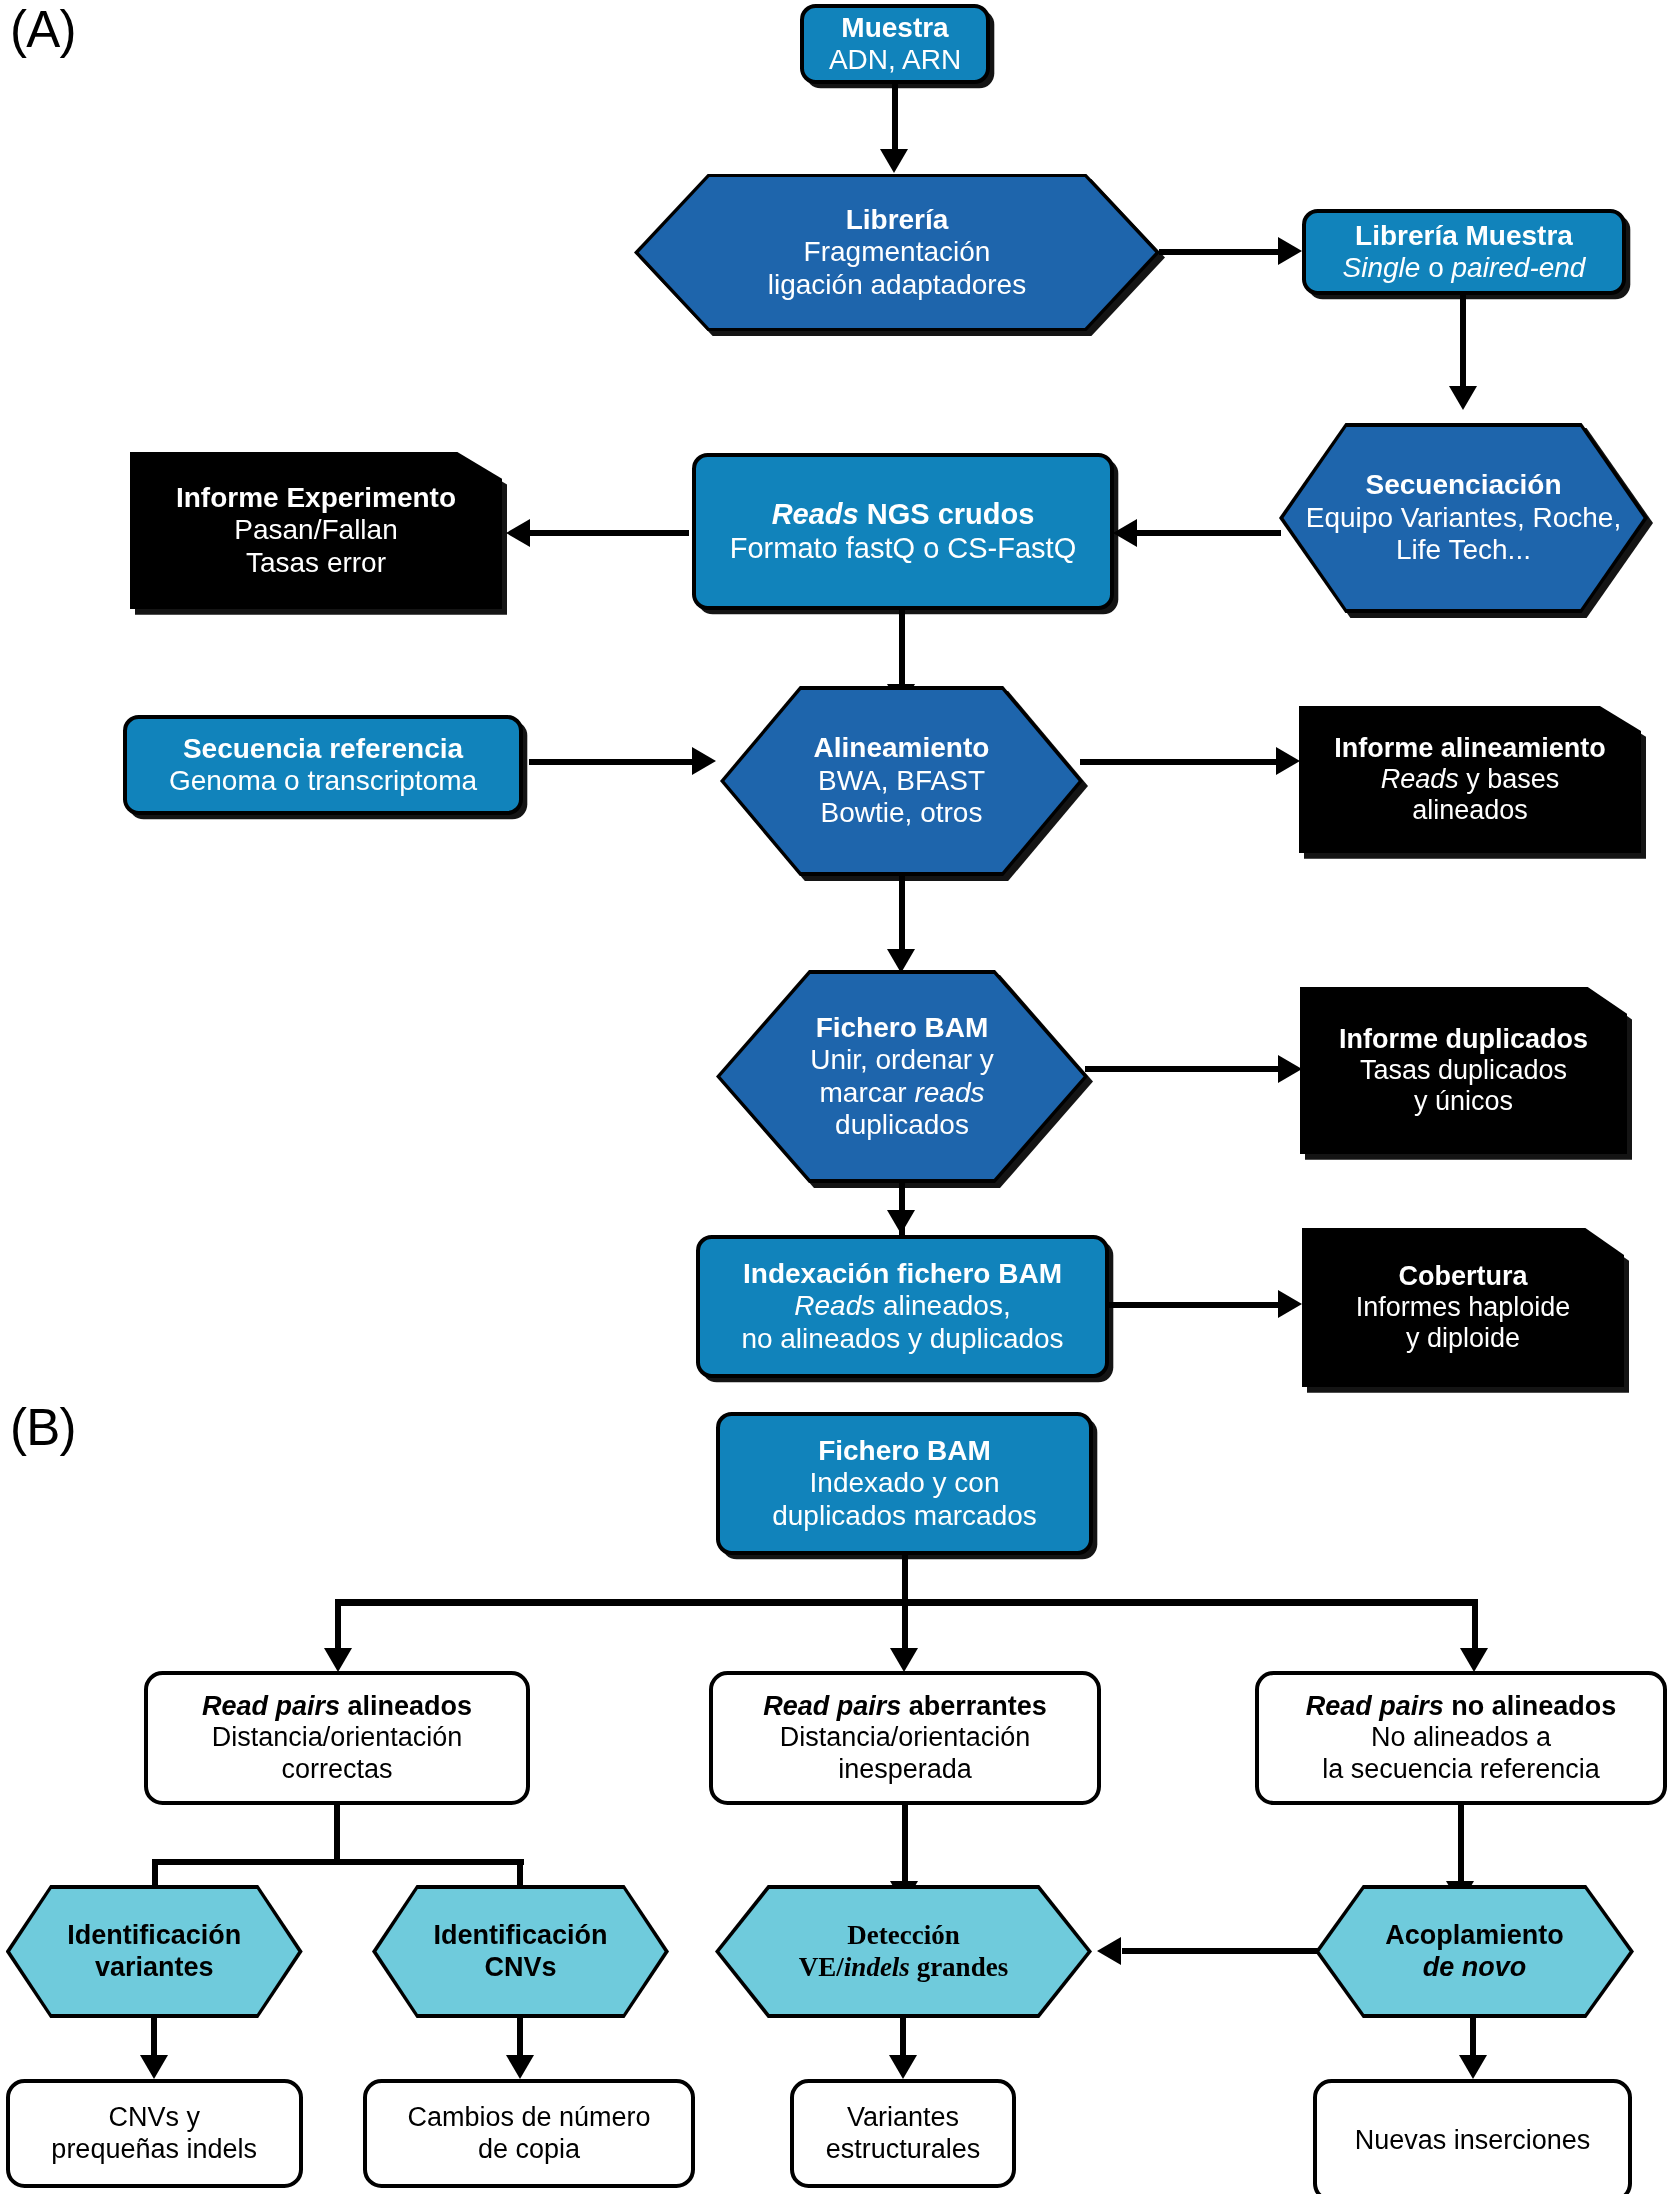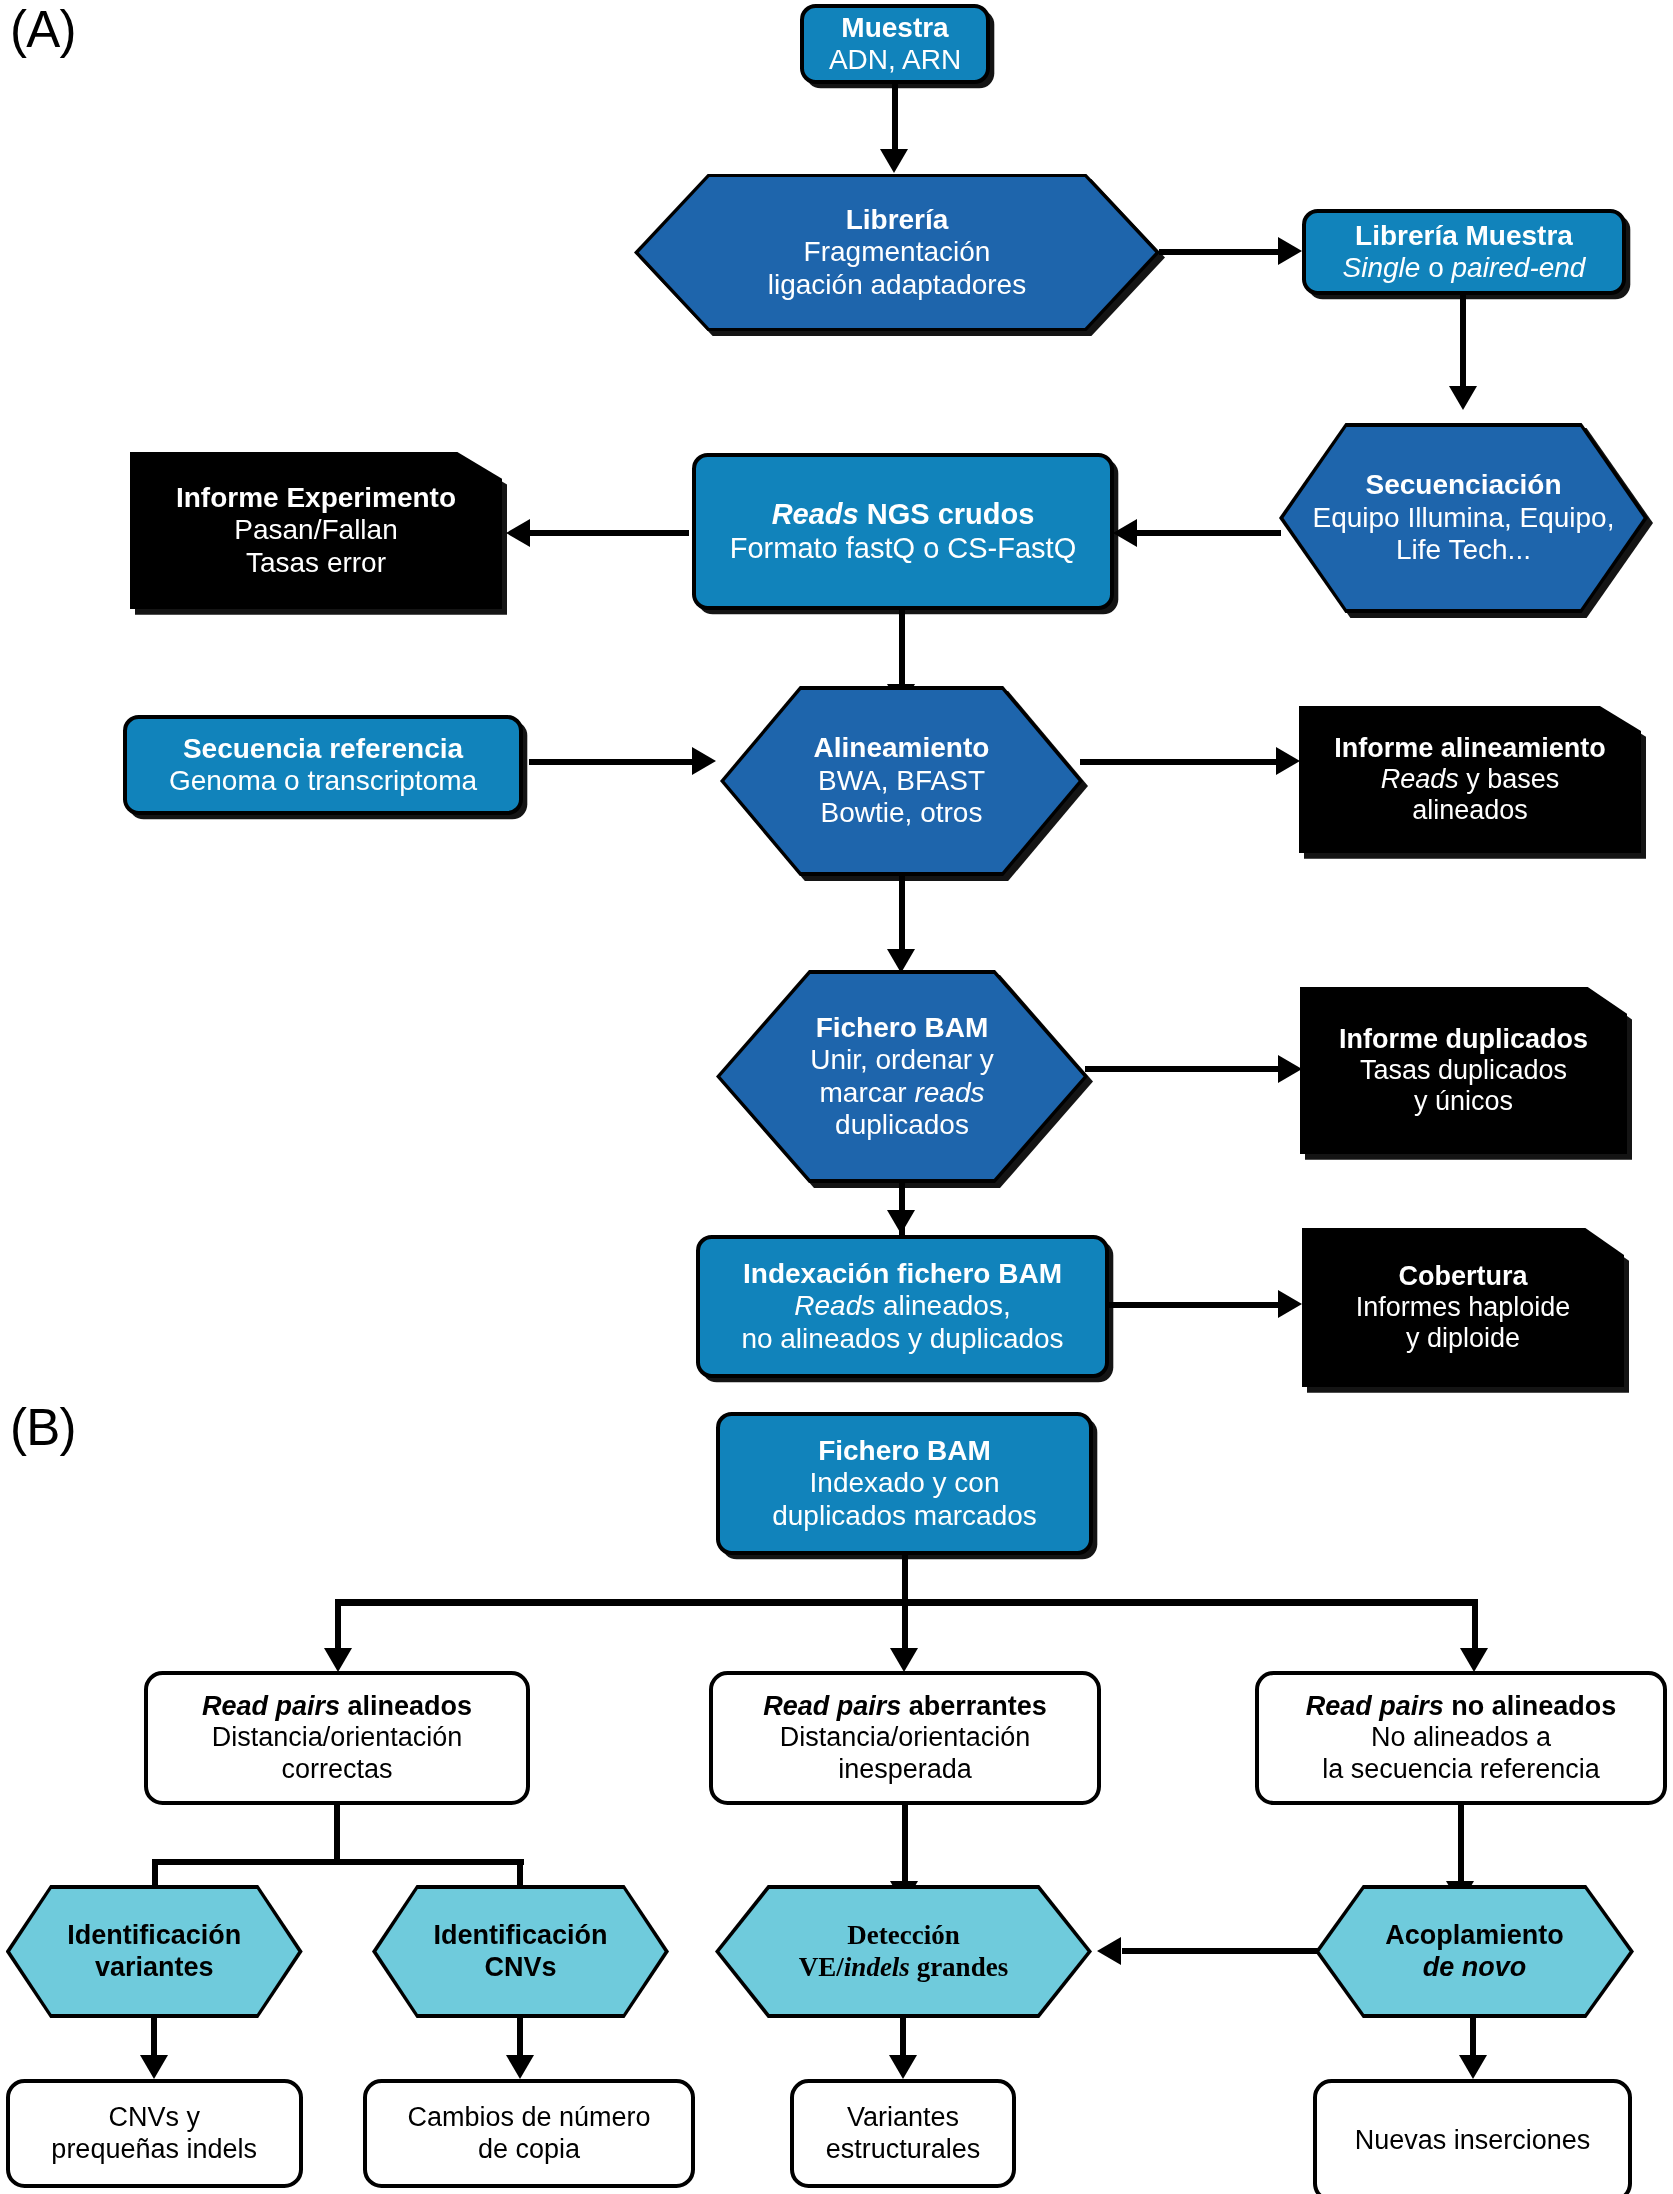--- a/index.html
+++ b/index.html
@@ -137,21 +137,21 @@
   </div>
 
   <div class="ln-v" style="left:1460px;top:294px;width:6.4px;height:100px;"></div>
   <div class="arrow down" style="left:1449px;top:386px;"></div>
 
   <div class="hexwrap hex-dark" style="left:1279px;top:423px;width:369px;height:190px;">
     <div class="shadow" style="clip-path:polygon(18% 0,82% 0,100% 50%,82% 100%,18% 100%,0 50%);"></div>
     <div class="hexborder" style="clip-path:polygon(18% 0,82% 0,100% 50%,82% 100%,18% 100%,0 50%);"></div>
     <div class="hexfill" style="clip-path:polygon(18.3% 2.1%,81.7% 2.1%,98.8% 50%,81.7% 97.9%,18.3% 97.9%,1.2% 50%);font-size:28px;">
       <span class="ln ttl">Secuenciación</span>
-      <span class="ln">Equipo Illumina, Equipo,</span>
+      <span class="ln">Equipo Variantes, Roche,</span>
       <span class="ln">Life Tech...</span>
     </div>
   </div>
 
   <div class="ln-h" style="left:1137px;top:530px;width:144px;height:6.4px;"></div>
   <div class="arrow left" style="left:1113px;top:519px;"></div>
 
   <div class="node rrect blue" style="left:692px;top:453px;width:422px;height:157px;font-size:29px;">
     <span class="ln ttl"><i>Reads</i><span> NGS crudos</span></span>
     <span class="ln">Formato fastQ o CS-FastQ</span>

